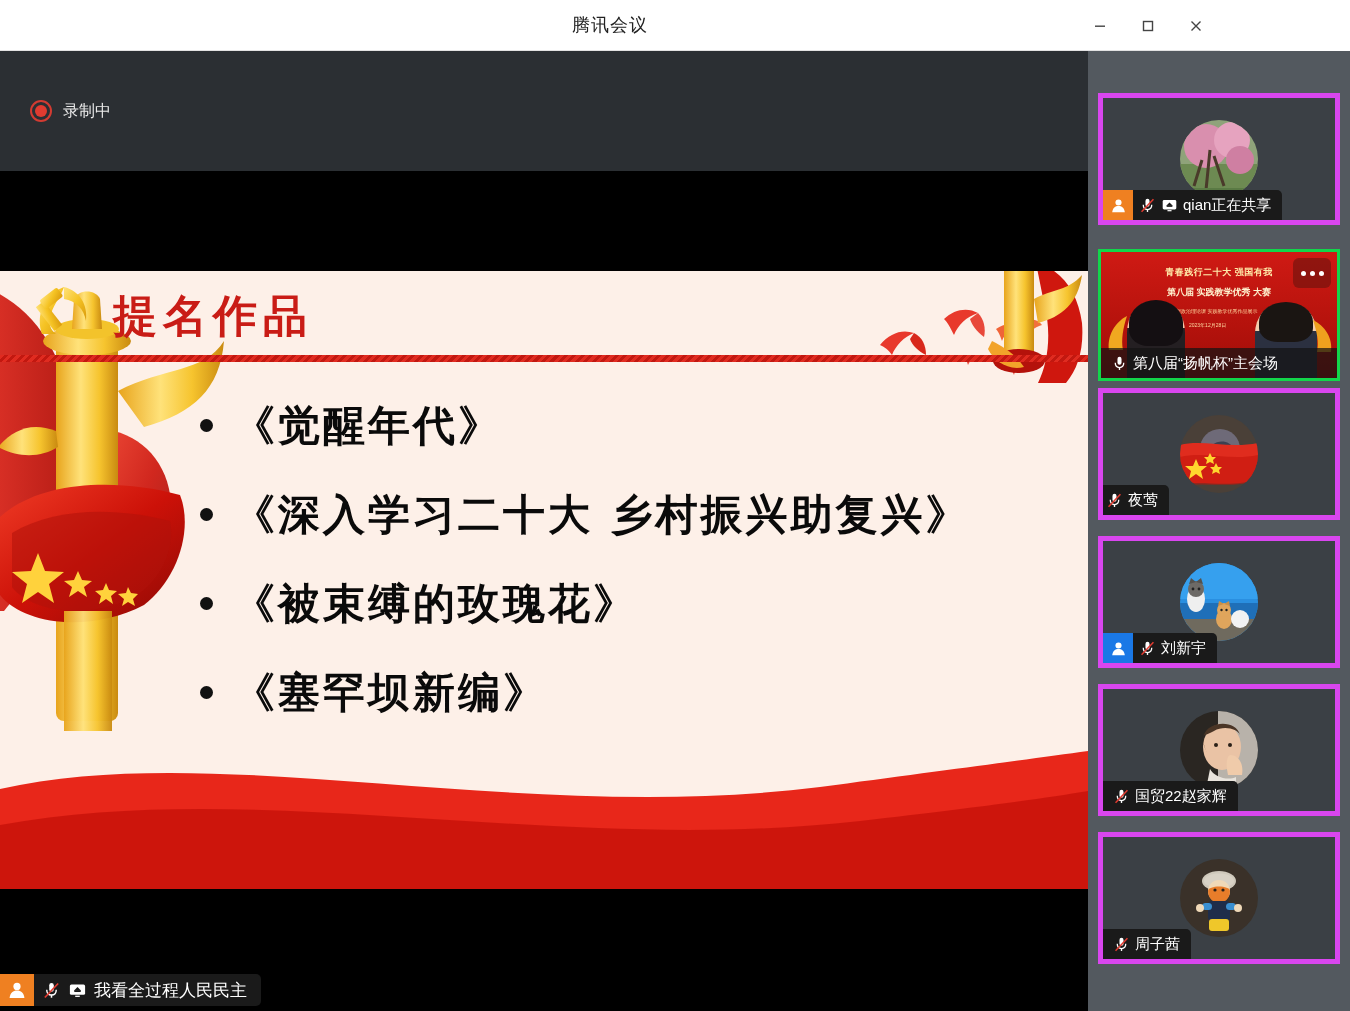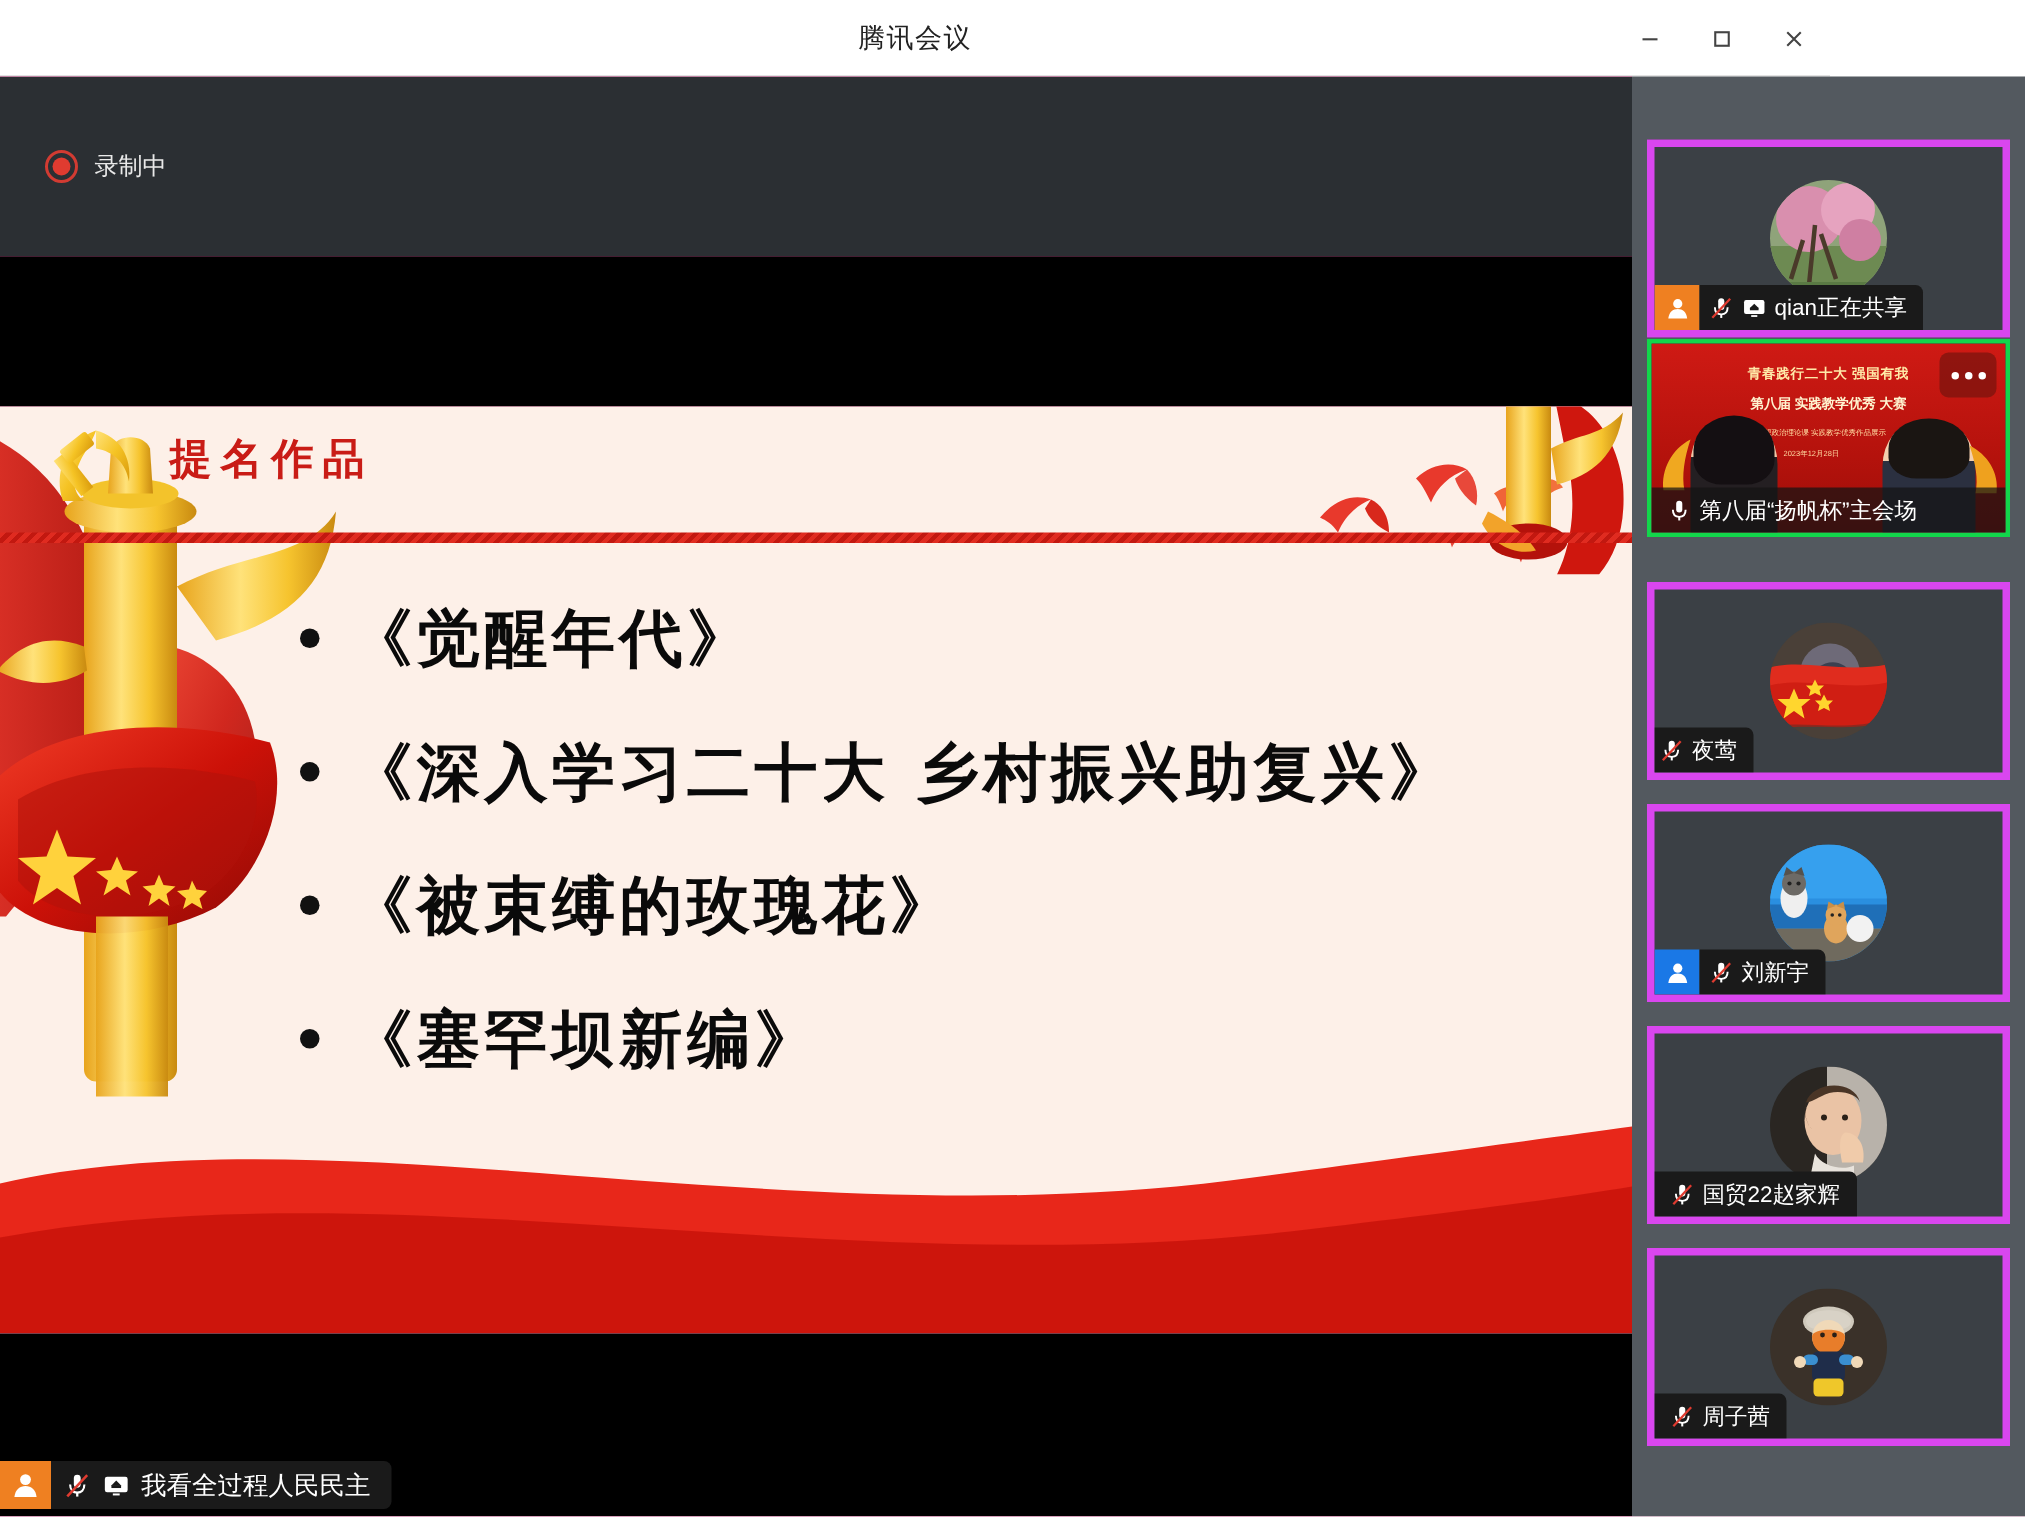--- a/index.html
+++ b/index.html
@@ -23,21 +23,21 @@
   }
   .win-btn {
     width:48px; height:51px; display:flex; align-items:center; justify-content:center;
     color:#444; font-size:17px; line-height:1; cursor:pointer;
   }
   .win-btn svg { display:block; }
 
   
   .stage {
     position:absolute; left:0; top:51px; width:1088px; height:960px;
-    background:#ec4899; overflow:hidden;
+    background:#fef9c3; overflow:hidden;
   }
   .rec-bar {
     position:absolute; left:0; top:0; width:1088px; height:120px;
     background:#2b2f33; display:flex; align-items:center;
   }
   .rec-indicator { display:flex; align-items:center; margin-left:30px; }
   .rec-dot {
     width:22px; height:22px; border-radius:50%;
     border:2px solid #d23b32; display:flex; align-items:center; justify-content:center;
   }
@@ -53,21 +53,21 @@
 
   
   .slide {
     position:absolute; left:0; top:220px; width:1088px; height:618px;
     background:#fdf0e8; overflow:hidden;
   }
   .slide-header { position:absolute; left:0; top:0; width:1088px; height:80px; }
   .emblem { position:absolute; left:30px; top:8px; width:68px; height:62px; }
   .slide-title {
     position:absolute; left:113px; top:16px;
-    font-size:28px; font-weight:bold; color:#c91c16; letter-spacing:6px;
+    font-size:44px; font-weight:bold; color:#c91c16; letter-spacing:6px;
     font-family:"DejaVu Sans",sans-serif;
     text-align:center;
   }
   .divider {
     position:absolute; left:0; top:84px; width:1088px; height:7px;
     background:repeating-linear-gradient(135deg,#e02b20 0 3px,#c21810 3px 6px);
   }
   .birds { position:absolute; left:870px; top:0px; width:218px; height:110px; }
   .pillar-right { position:absolute; right:0px; top:-8px; width:110px; height:120px; }
 
@@ -377,21 +377,21 @@
               <path d="M10 6.4 L13.6 10 L6.4 10 Z" fill="#1a1a1a"></path>
               <rect x="6.6" y="9.6" width="6.8" height="2" fill="#1a1a1a"></rect>
               <rect x="7.6" y="15.4" width="4.8" height="1.4" fill="#fff"></rect>
             </svg>
           </span>
           <span class="tile-label-text">qian正在共享</span>
         </div>
       </div>
     </div>
 
-    <div class="tile active" style="top:175px;">
+    <div class="tile active" style="top:198px;">
       <div class="tile-video">
         <div class="venue">
           <div class="venue-line1">青春践行二十大  强国有我</div>
           <div class="venue-line2">第八届                实践教学优秀                大赛</div>
           <div class="venue-line3">思想政治理论课  实践教学优秀作品展示</div>
           <div class="venue-line4">2023年12月28日</div>
           <div class="person p-left">
             <span class="hair" style="width:54px;height:46px;background:#140f12;"></span>
           </div>
           <div class="person p-right">

